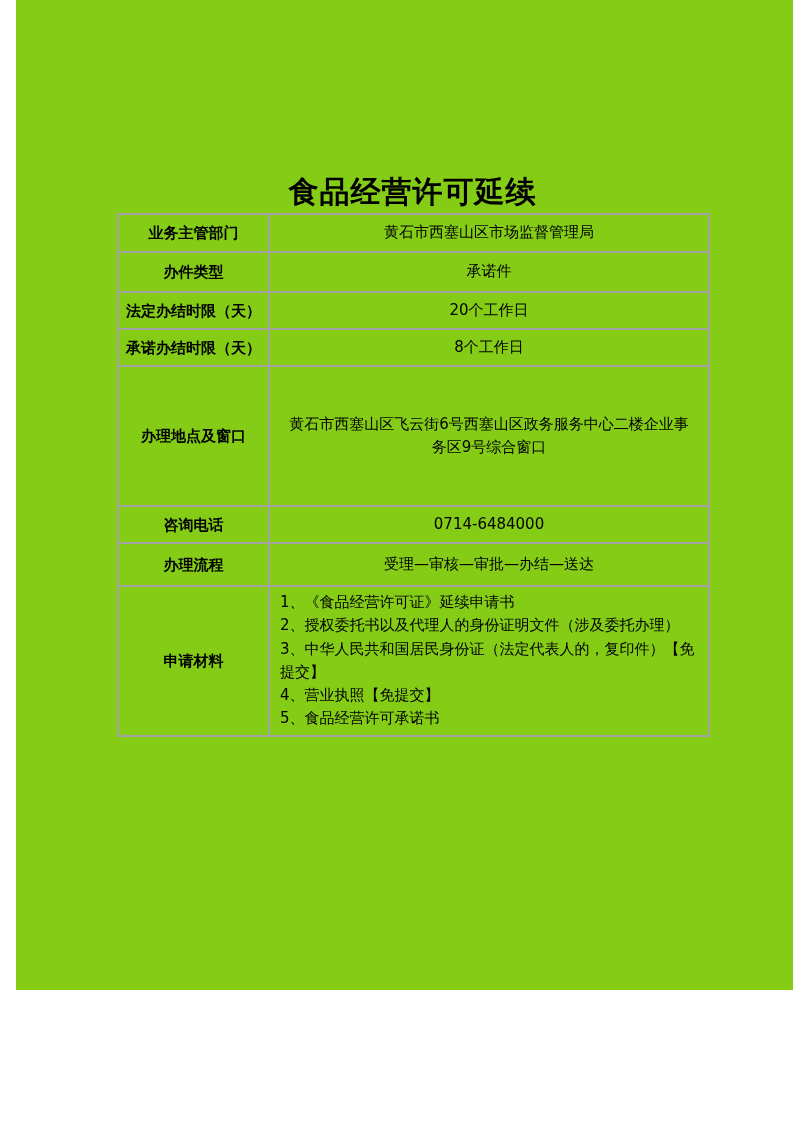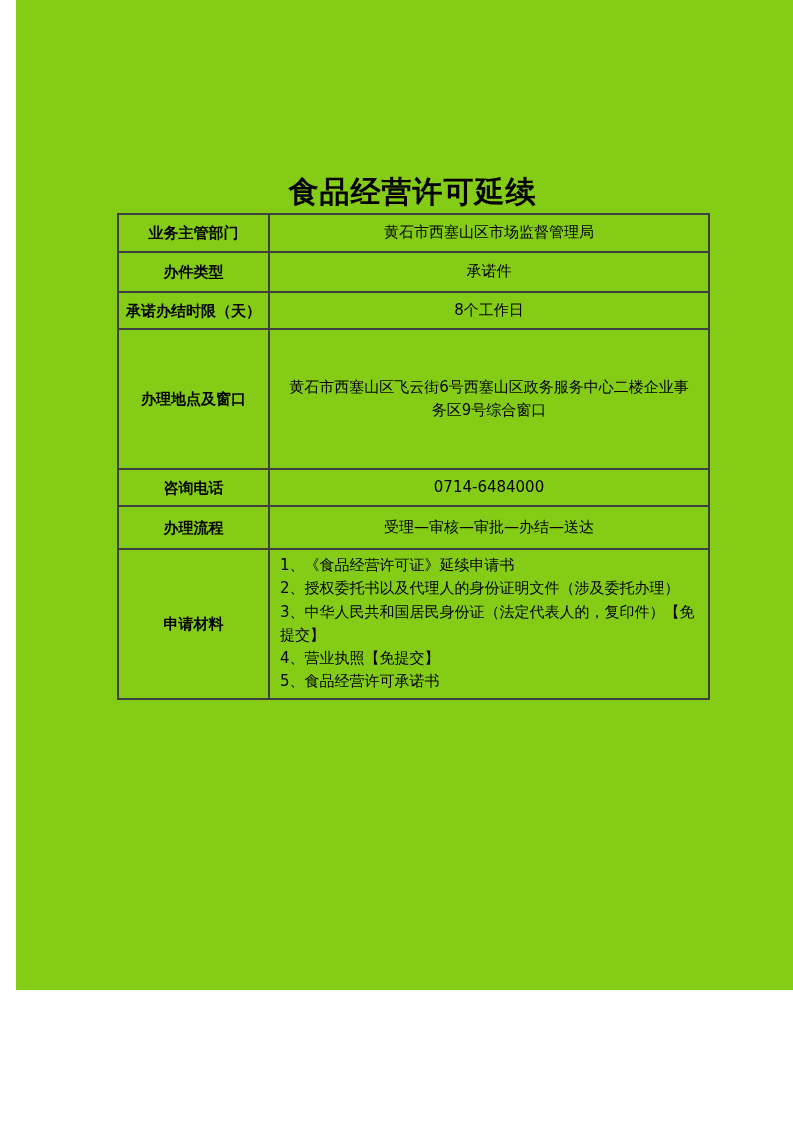--- a/index.html
+++ b/index.html
@@ -27,21 +27,21 @@
     font-family: "Liberation Serif", "DejaVu Serif", serif;
   }
   table.info-table {
     position: absolute;
     top: 213px; left: 101px;
     width: 591px;
     border-collapse: collapse;
     table-layout: fixed;
   }
   .info-table td {
-    border: 2px solid #404040;
+    border: 2px solid #a3a3a3;
     vertical-align: middle;
     font-size: 15px;
     line-height: 1.55;
   }
   .info-table col.c-label { width: 151px; }
   .info-table col.c-value { width: 440px; }
   td.label-cell {
     text-align: center;
     font-weight: bold;
     font-family: "Liberation Sans", "DejaVu Sans", sans-serif;
@@ -93,20 +93,24 @@
       </colgroup>
     <tbody>
       <tr class="r1">
         <td class="label-cell">业务主管部门</td>
         <td class="value-cell">黄石市西塞山区市场监督管理局</td>
       </tr>
       <tr class="r2">
         <td class="label-cell">办件类型</td>
         <td class="value-cell">承诺件</td>
       </tr>
+      <tr class="r3">
+        <td class="label-cell">法定办结时限（天）</td>
+        <td class="value-cell">20个工作日</td>
+      </tr>
       <tr class="r4">
         <td class="label-cell">承诺办结时限（天）</td>
         <td class="value-cell">8个工作日</td>
       </tr>
       <tr class="r6">
         <td class="label-cell">办理地点及窗口</td>
         <td class="value-cell">黄石市西塞山区飞云街6号西塞山区政务服务中心二楼企业事务区9号综合窗口</td>
       </tr>
       <tr class="r7">
         <td class="label-cell">咨询电话</td>

